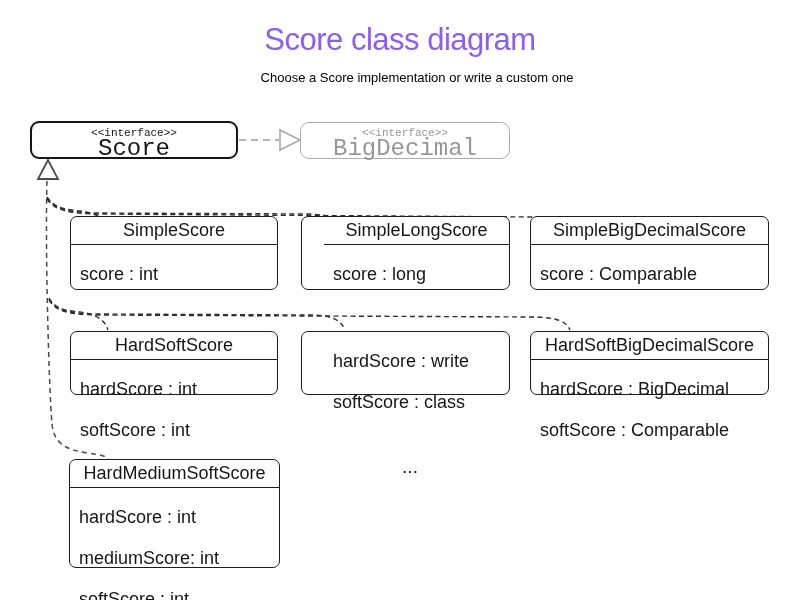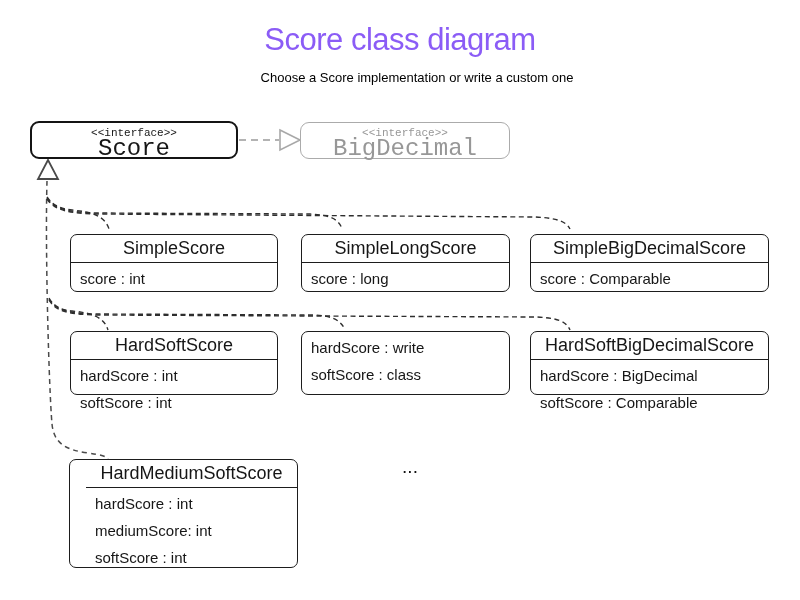--- a/index.html
+++ b/index.html
@@ -16,28 +16,28 @@
   .iface{position:absolute;background:#fff;border-radius:9px;text-align:center;box-sizing:border-box;}
   .iface-score{left:30px;top:121px;width:208px;height:38px;border:2px solid #141414;}
   .iface-comparable{left:300px;top:122px;width:210px;height:37px;border:1.6px solid #ababab;color:#979797;}
   .stereo{font-size:11px;line-height:12px;margin-top:4px;font-family:Liberation Mono, monospace;}
   .iname{font-size:24px;line-height:20px;font-family:Liberation Mono, monospace;}
 
   .cls{position:absolute;background:#fff;border:1.4px solid #1d1d1d;border-radius:7px;box-sizing:border-box;}
   .cls .hd{height:27px;line-height:27px;text-align:center;font-size:18px;
            border-bottom:1.4px solid #1d1d1d;white-space:nowrap;overflow:hidden;}
   .cls .attrs{padding:2px 9px 0 9px;}
-  .cls .attr{font-size:15px;line-height:27px;white-space:nowrap;}
+  .cls .attr{font-size:18px;line-height:27px;white-space:nowrap;margin-top:14px;}
 
-  .r1{top:234px;height:58px;}
+  .r1{top:216px;height:74px;}
   .r2{top:331px;height:64px;}
   .c1{left:70px;width:208px;}
-  .c2{left:301px;width:209px;}
+  .c2{left:301px;width:209px;padding-left:22px;}
   .c3{left:530px;width:239px;}
-  .r3c1{left:69px;top:459px;width:229px;height:109px;padding-left:16px;}
+  .r3c1{left:69px;top:459px;width:211px;height:109px;}
 
   .ellipsis{position:absolute;left:370px;top:456px;width:80px;text-align:center;
             font-size:19px;color:#111;}
 </style>
 </head>
 <body>
 
 <div class="canvas">
 
   <h1 class="title">Score class diagram</h1>

